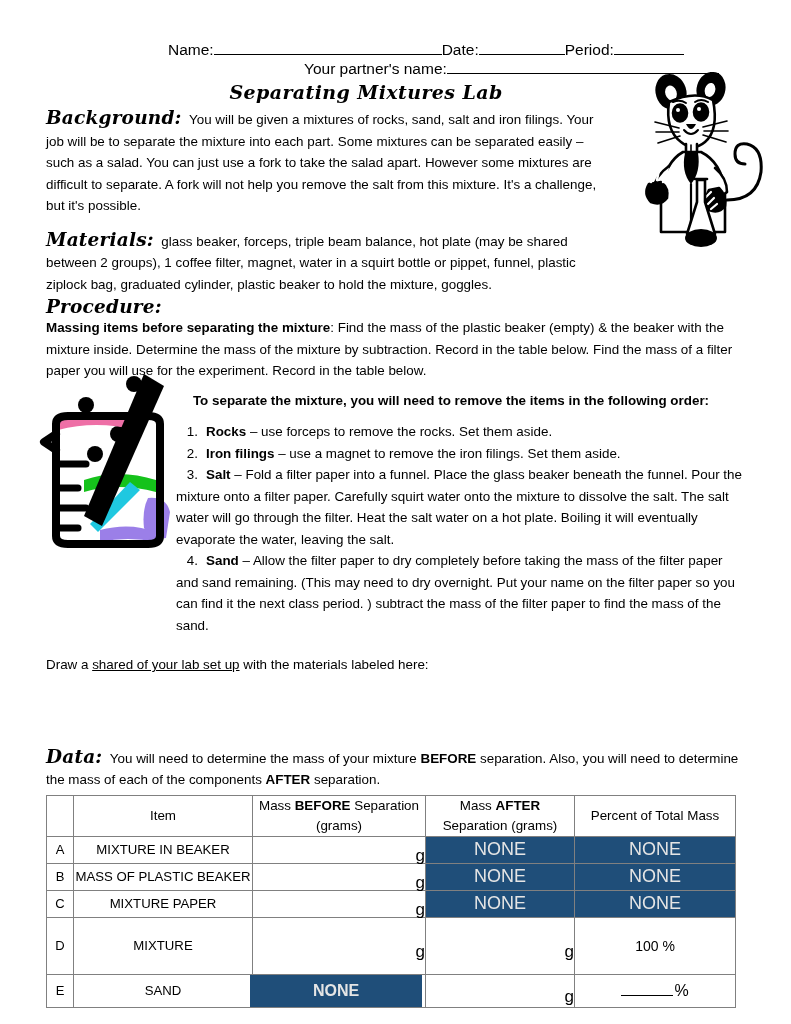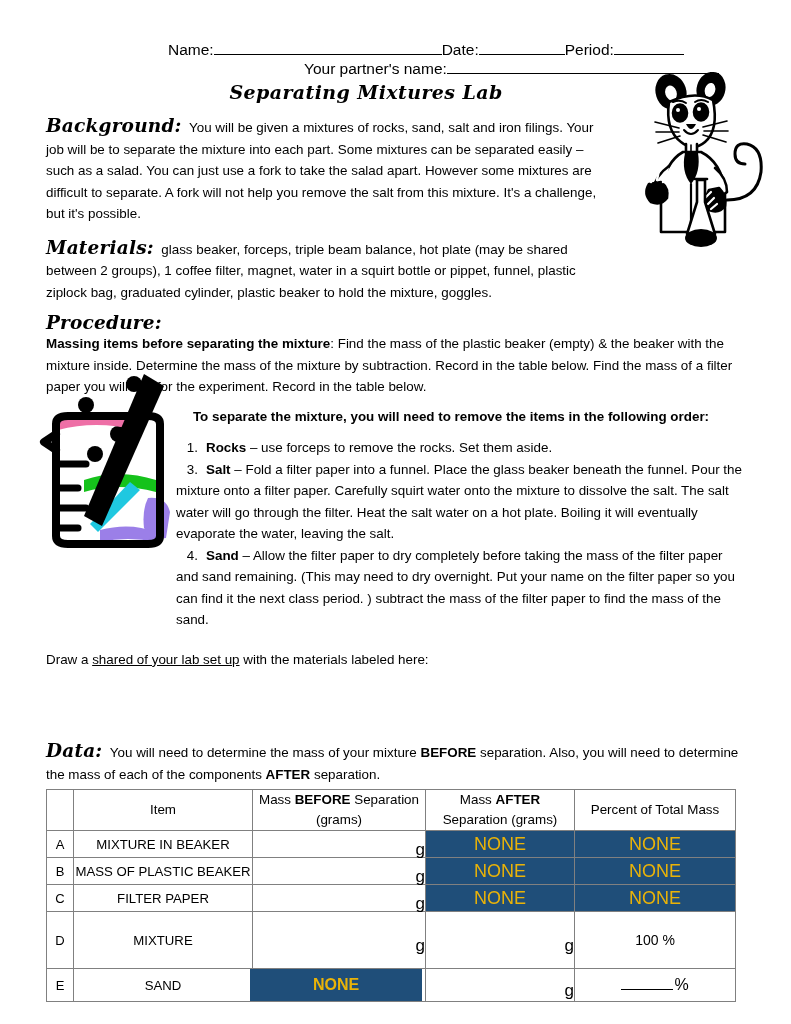--- a/index.html
+++ b/index.html
@@ -172,21 +172,21 @@
   td.cell { height: 26px; }
   .g-right {
     text-align: right;
     padding-right: 20px;
     font-size: 17px;
     position: relative;
     top: 6px;
   }
   .none-cell {
     background: #1F4E79;
-    color: #eab308;
+    color: #e5e5e5;
     text-align: center;
     font-size: 18px;
     font-weight: normal;
   }
   .none-cell.bolded { font-weight: bold; font-size: 16px; }
   .pct-cell {
     text-align: center;
     font-size: 16px;
   }
   .pct-blank {
@@ -306,45 +306,48 @@
     </div>
     <div class="name-line2">
       <span>Your partner's name:</span><span class="blank b-part"></span>
     </div>
 
     <div class="doc-title">Separating Mixtures Lab</div>
 
 
     <div class="para-block">
       <div class="wrap-right"></div>
-      <p class="body" style="margin-top:12px;">
+      <p class="body" style="margin-top:4px;">
         <span class="sect">Background:</span>
         &nbsp;<span>You will be given a mixtures of rocks, sand, salt and iron filings.  Your job will be to separate the mixture into each part.  Some mixtures can be separated easily – such as a salad.  You can just use a fork to take the salad apart.  However some mixtures are difficult to separate.  A fork will not help you remove the salt from this mixture.  It's a challenge, but it's possible.</span>
       </p>
 
       <p class="body" style="margin-top:12px;">
         <span class="sect">Materials:</span>
         &nbsp;<span>glass beaker, forceps, triple beam balance, hot plate (may be shared between 2 groups), 1 coffee filter, magnet, water in a squirt bottle or pippet, funnel, plastic ziplock bag, graduated cylinder, plastic beaker to hold the mixture, goggles.</span>
       </p>
     </div>
 
     <div>
-      <div class="sect" style="margin-top:9px;">Procedure:</div>
+      <div class="sect" style="margin-top:1px;">Procedure:</div>
       <p class="body">
         <span class="bold">Massing items before separating the mixture</span><span>:  Find the mass of the plastic beaker (empty) &amp; the beaker with the mixture inside.  Determine the mass of the mixture by subtraction.  Record in the table below.   Find the mass of a filter paper you will use for the experiment.  Record in the table below.</span>
       </p>
       <div class="order-head" style="margin-top:8px;">To separate the mixture, you will need to remove the items in the following order:</div>
     </div>
 
     <div class="steps" style="margin-top:10px;">
 
       <div class="indent-1">
         <span class="step-num">1.</span><span class="bold">Rocks</span><span> – use forceps to remove the rocks.  Set them aside.</span>
       </div>
 
+      <div class="indent-1">
+        <span class="step-num">2.</span><span class="bold">Iron filings</span><span> – use a magnet to remove the iron filings.  Set them aside.</span>
+      </div>
 
       <div style="padding-left:130px; text-indent:-0px;">
         <span style="display:block; text-indent:0;">
           <span class="step-num">3.</span><span class="bold">Salt</span><span> – Fold a filter paper into a funnel.  Place the glass beaker beneath the funnel.  Pour the mixture onto a filter paper.  Carefully squirt water onto the mixture to dissolve the salt.  The salt water will go through the filter.  Heat the salt water on a hot plate.  Boiling it will eventually evaporate the water, leaving the salt.</span>
         </span>
       </div>
 
       <div style="padding-left:130px;">
         <span style="display:block;">
           <span class="step-num">4.</span><span class="bold">Sand</span><span> – Allow the filter paper to dry completely before taking the mass of the filter paper and sand remaining.  (This may need to dry overnight.  Put your name on the filter paper so you can find it the next class period. ) subtract the mass of the filter paper to find the mass of the sand.</span>
@@ -393,21 +396,21 @@
         <tr>
           <td class="cell col-letter">B</td>
           <td class="cell col-item">MASS OF PLASTIC BEAKER</td>
           <td class="cell col-before g-right">g</td>
           <td class="cell col-after none-cell">NONE</td>
           <td class="cell col-pct none-cell">NONE</td>
         </tr>
 
         <tr>
           <td class="cell col-letter">C</td>
-          <td class="cell col-item">FILTER PAPER</td>
+          <td class="cell col-item">MIXTURE PAPER</td>
           <td class="cell col-before g-right">g</td>
           <td class="cell col-after none-cell">NONE</td>
           <td class="cell col-pct none-cell">NONE</td>
         </tr>
 
         <tr class="row-d">
           <td class="cell col-letter">D</td>
           <td class="cell col-item">MIXTURE</td>
           <td class="cell col-before g-right dotted-right">g</td>
           <td class="cell col-after g-right dotted-right">g</td>

